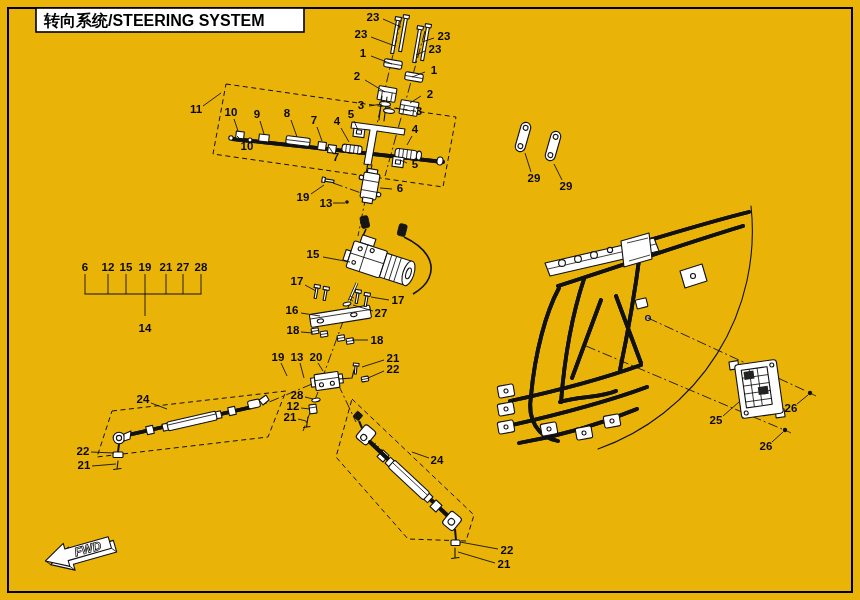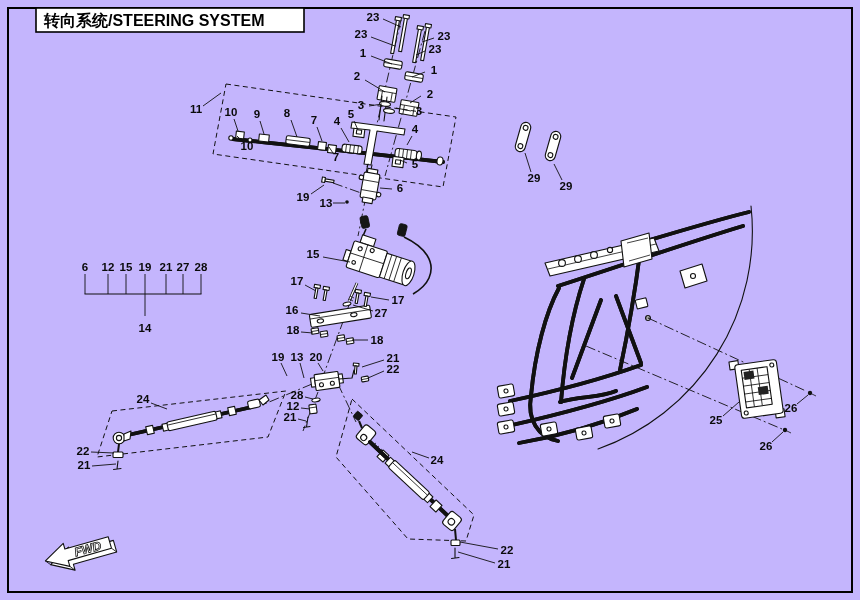--- a/index.html
+++ b/index.html
@@ -1,16 +1,16 @@
 <!DOCTYPE html>
 <html><head>
 <meta charset="utf-8">
 <style>
   html,body{margin:0;padding:0;background:#e8e8e8;}
-  .page{position:relative;width:860px;height:600px;background:#c4b5fd;overflow:hidden;
+  .page{position:relative;width:860px;height:600px;background:#eab308;overflow:hidden;
         font-family:"Liberation Sans",sans-serif;}
   svg{position:absolute;left:0;top:0;font-family:"Liberation Sans",sans-serif;}
   .ln{fill:none;stroke:#111;stroke-width:1.1;stroke-linecap:round;stroke-linejoin:round;}
   .thin{fill:none;stroke:#111;stroke-width:0.8;}
   .fw{fill:#fff;stroke:#111;stroke-width:1.1;stroke-linejoin:round;}
   .blk{fill:#161616;stroke:#111;stroke-width:0.8;}
   .tube{fill:none;stroke:#111;stroke-width:3.8;stroke-linecap:round;}
   .tubein{fill:none;stroke:#fff;stroke-width:2;stroke-linecap:round;}
   .dash{fill:none;stroke:#111;stroke-width:1;stroke-dasharray:5 3.5;}
   .cl{fill:none;stroke:#111;stroke-width:0.9;stroke-dasharray:10 3 2 3;}

